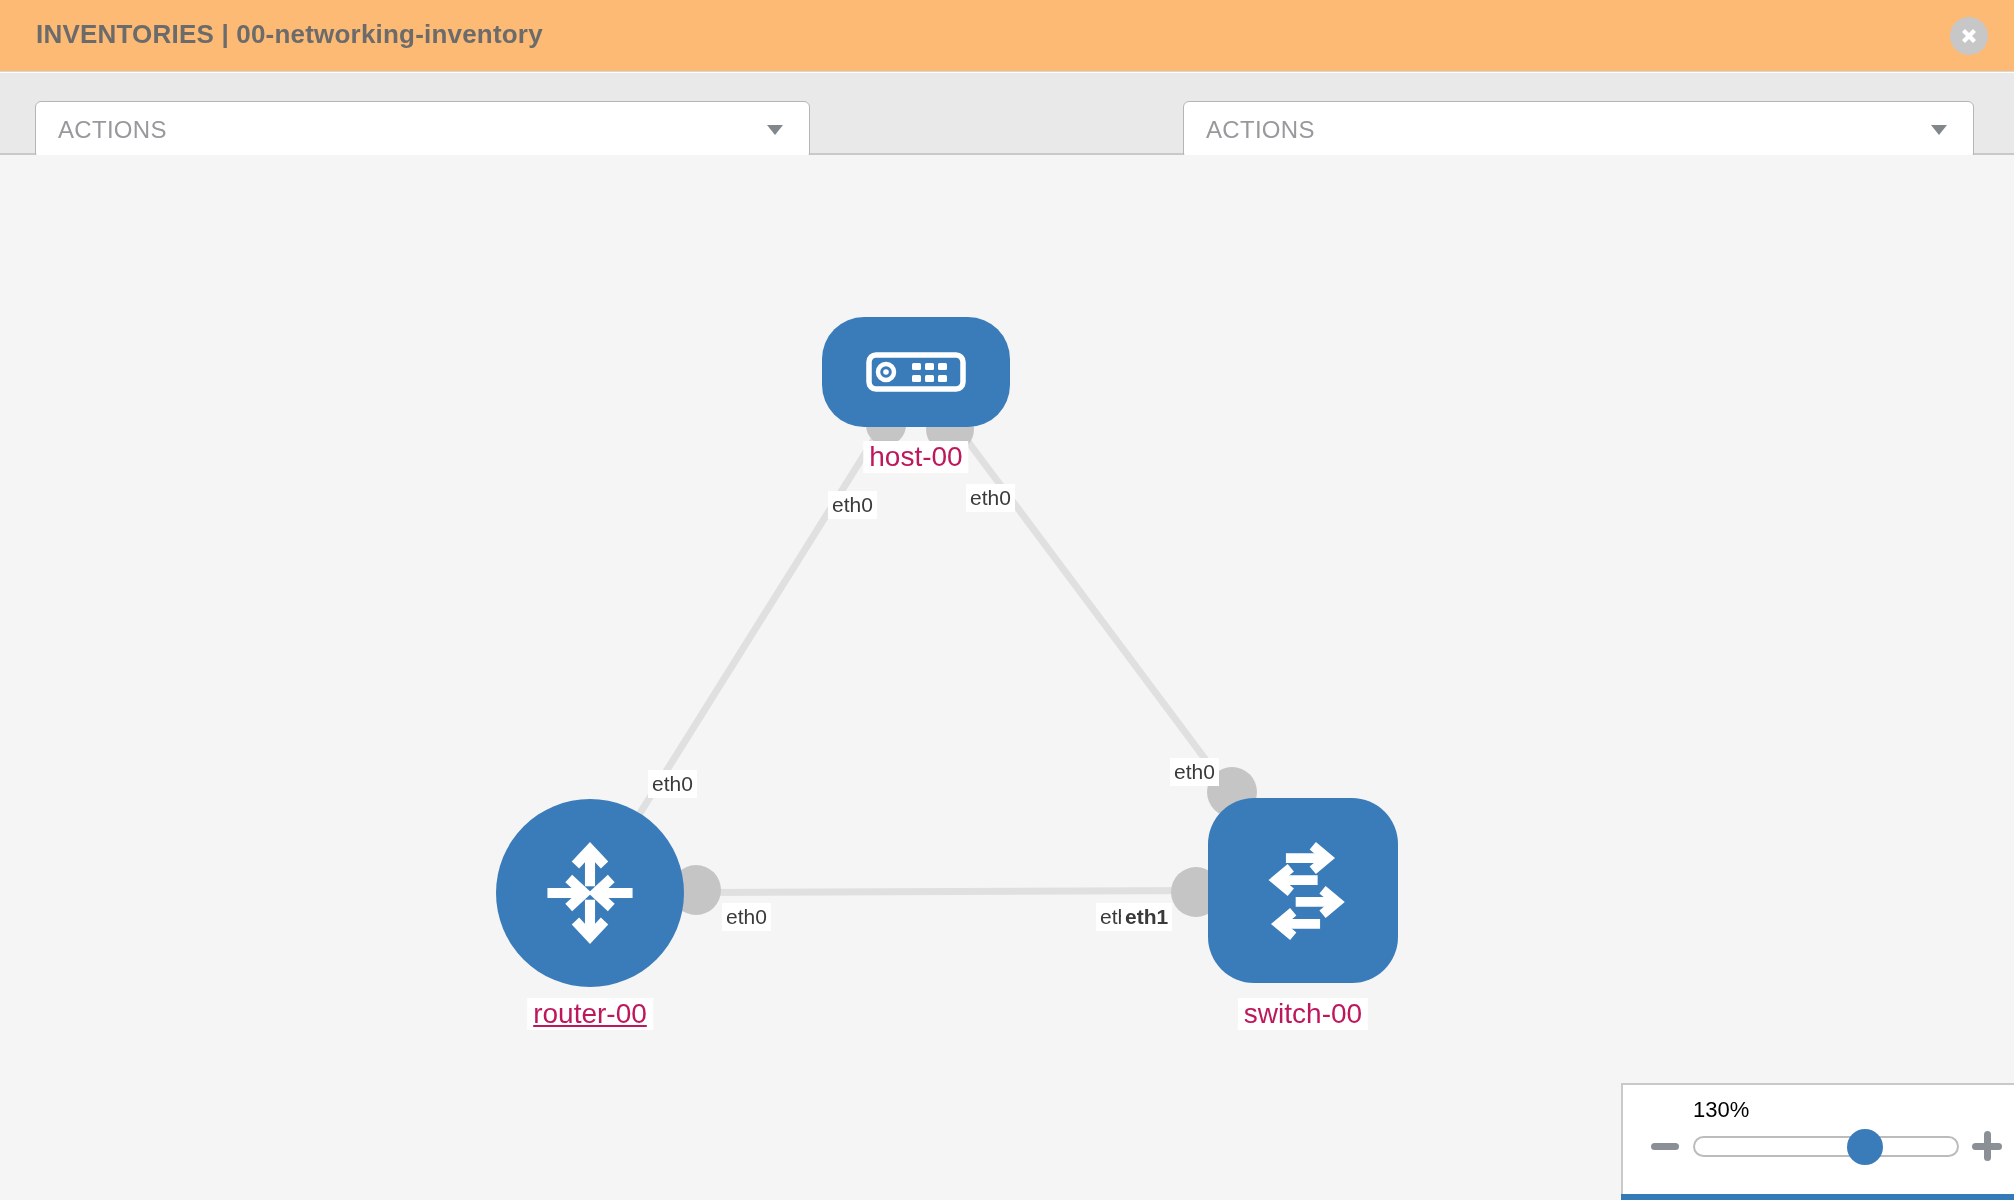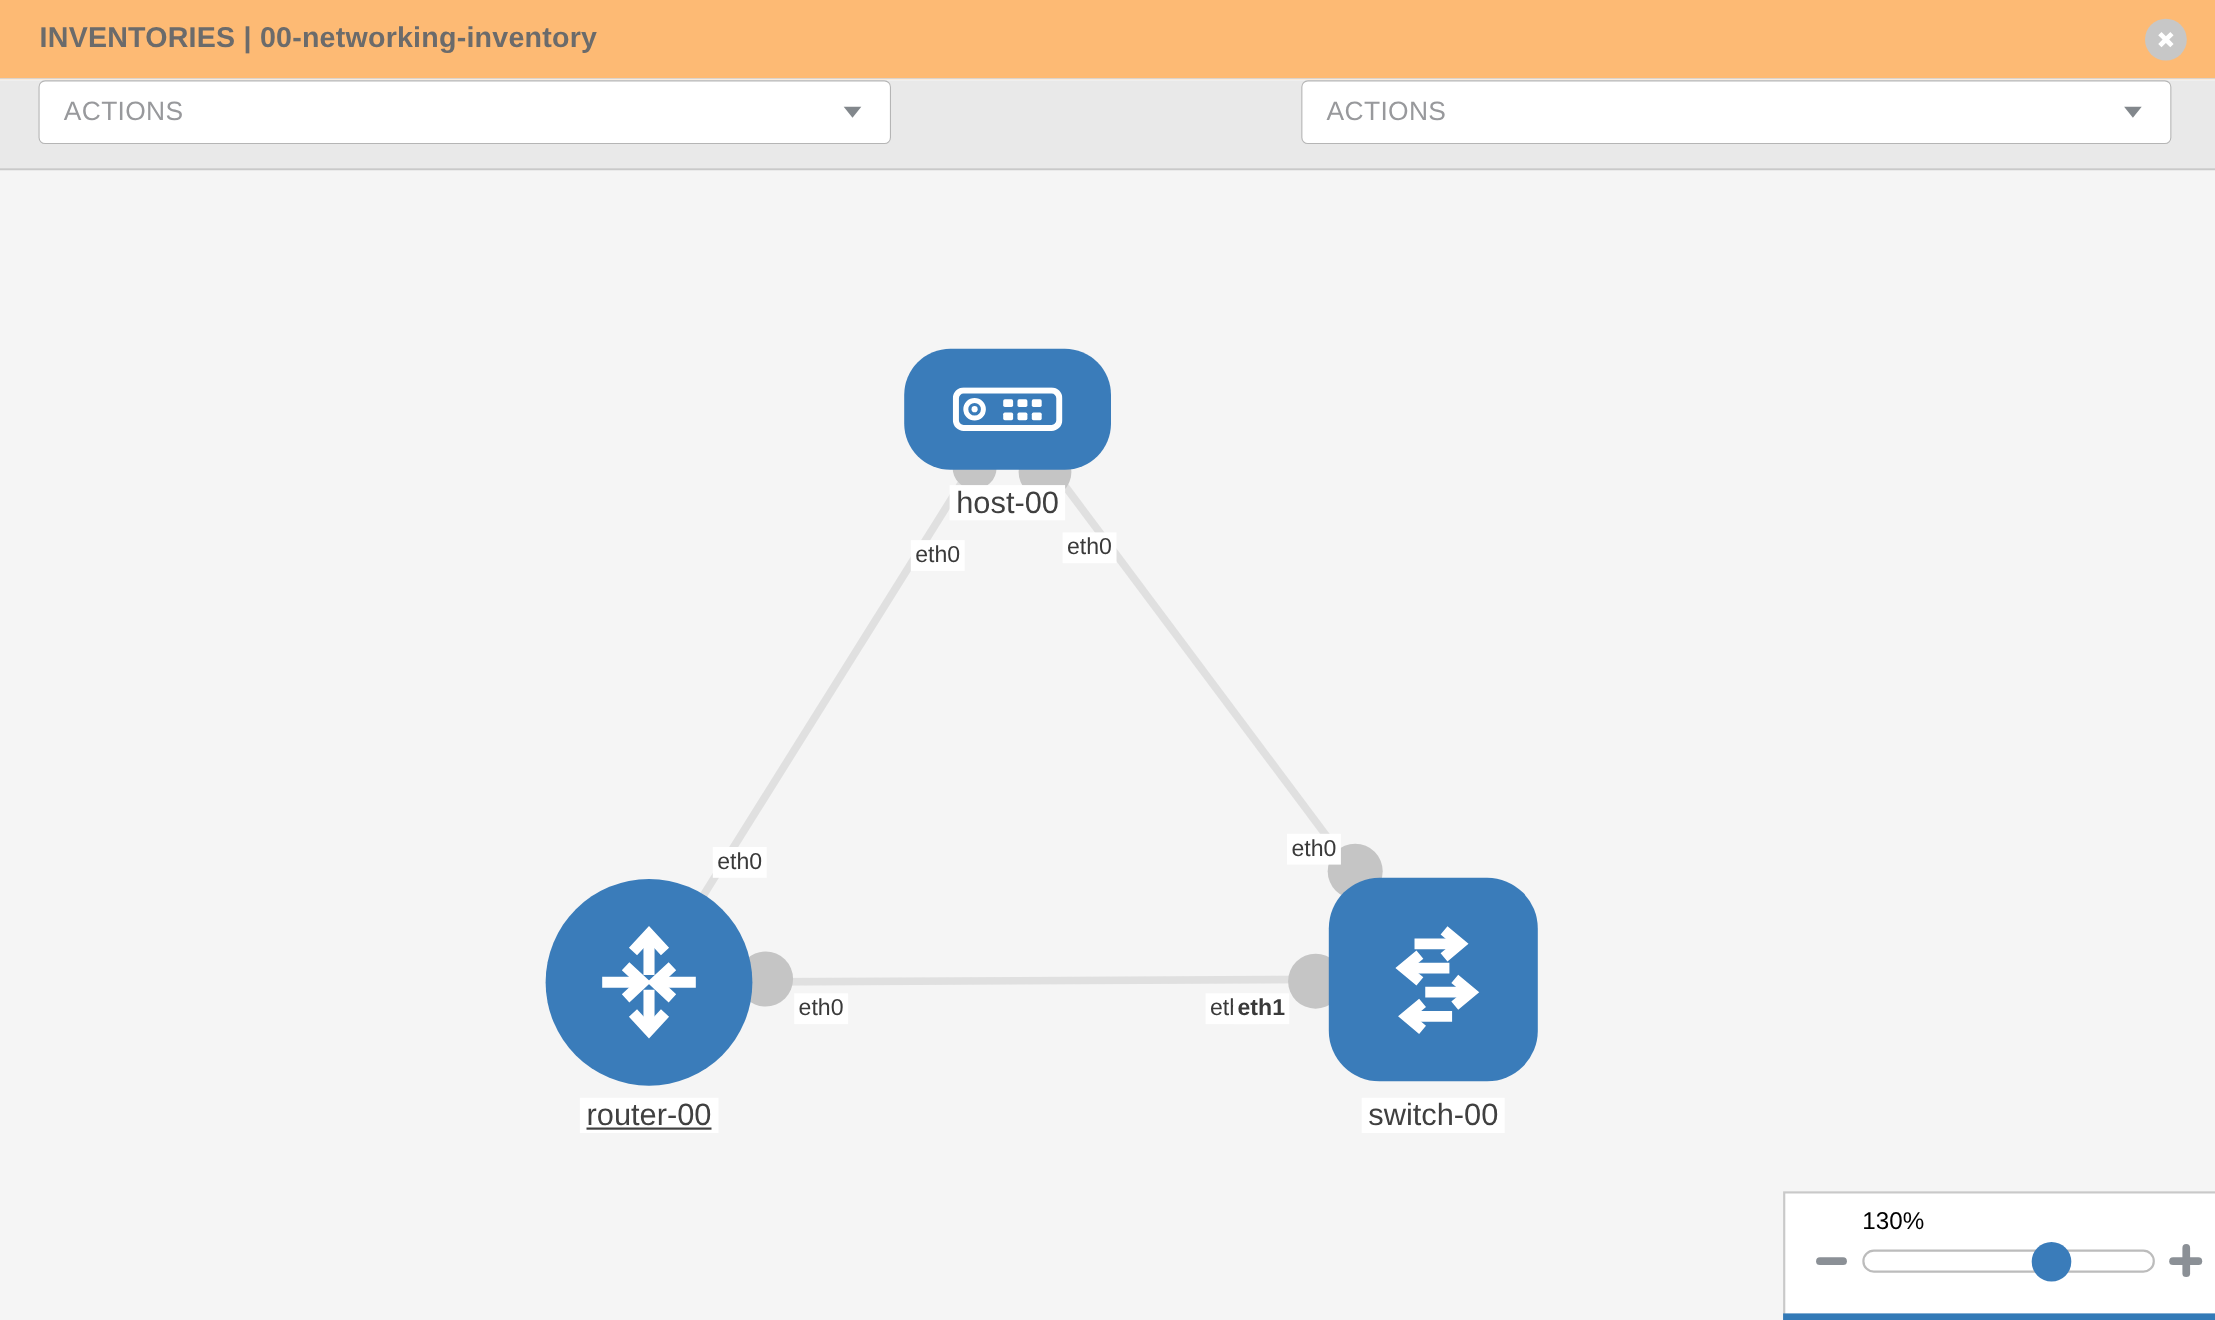--- a/index.html
+++ b/index.html
@@ -13,21 +13,21 @@
   .hdr h1 { position:absolute; left:36px; top:19px; font-size:26px; font-weight:700;
             color:#6b6b6b; letter-spacing:.2px; }
   .close-btn { position:absolute; right:26px; top:17px; width:38px; height:38px;
                border-radius:50%; background:#c7c7c7; cursor:pointer;
                display:flex; align-items:center; justify-content:center; }
   .close-btn svg { width:20px; height:20px; }
 
   
   .toolbar { position:absolute; left:0; top:73px; width:100%; height:82px;
              background:#e9e9e9; border-bottom:2px solid #c9c9c9; }
-  .dropdown { position:absolute; top:0; height:58px; background:#fff;
+  .dropdown { position:absolute; top:28px; height:58px; background:#fff;
               border:1px solid #b5b5b5; border-radius:6px; display:flex;
               align-items:center; padding:0 26px 0 22px; cursor:pointer; }
   .dropdown .lbl { font-size:24px; color:#98999c; letter-spacing:.3px; flex:1; }
   .caret { width:0; height:0; border-left:8px solid transparent;
            border-right:8px solid transparent; border-top:10px solid #82878c; }
   .dd-actions { left:35px; width:775px; }
   .dd-search  { left:1183px; width:791px; }
   .tool-icon { position:absolute; top:96px; width:36px; height:36px; cursor:pointer; }
   .tool-icon svg { width:100%; height:100%; fill:#8b9196; }
   .ti-wrench { left:1048px; }
@@ -40,21 +40,21 @@
 
   .node { position:absolute; z-index:10; background:#3a7cba; display:flex;
           align-items:center; justify-content:center; cursor:pointer; }
   .node svg { display:block; }
   .n-host   { left:822px; top:162px; width:188px; height:110px; border-radius:42px; }
   .n-router { left:496px; top:644px; width:188px; height:188px; border-radius:50%; }
   .n-switch { left:1208px; top:643px; width:190px; height:185px; border-radius:46px; }
 
   .chip { position:absolute; z-index:30; background:#fff; color:#3a3a3a;
           font-size:21px; line-height:26px; padding:1px 4px; white-space:nowrap;margin-top:33px; }
-  .node-label { position:absolute; z-index:30; background:#fff; color:#404040;
+  .node-label { position:absolute; z-index:30; background:#fff; color:#be185d;
                 font-size:28px; line-height:32px; padding:0 6px; white-space:nowrap;
                 transform:translateX(-50%); }
   .chip.over { z-index:31;font-weight:bold; }
 
   
   .zoom-panel { position:absolute; left:1621px; top:928px; width:400px; height:117px;
                 background:#fff; border:2px solid #c9c9c9; z-index:35; }
   .zoom-level { position:absolute; left:70px; top:12px; width:266px; 
                 font-size:22px; color:#000000; }
   .zoom-minus { position:absolute; left:28px; top:58px; width:28px; height:7px;

